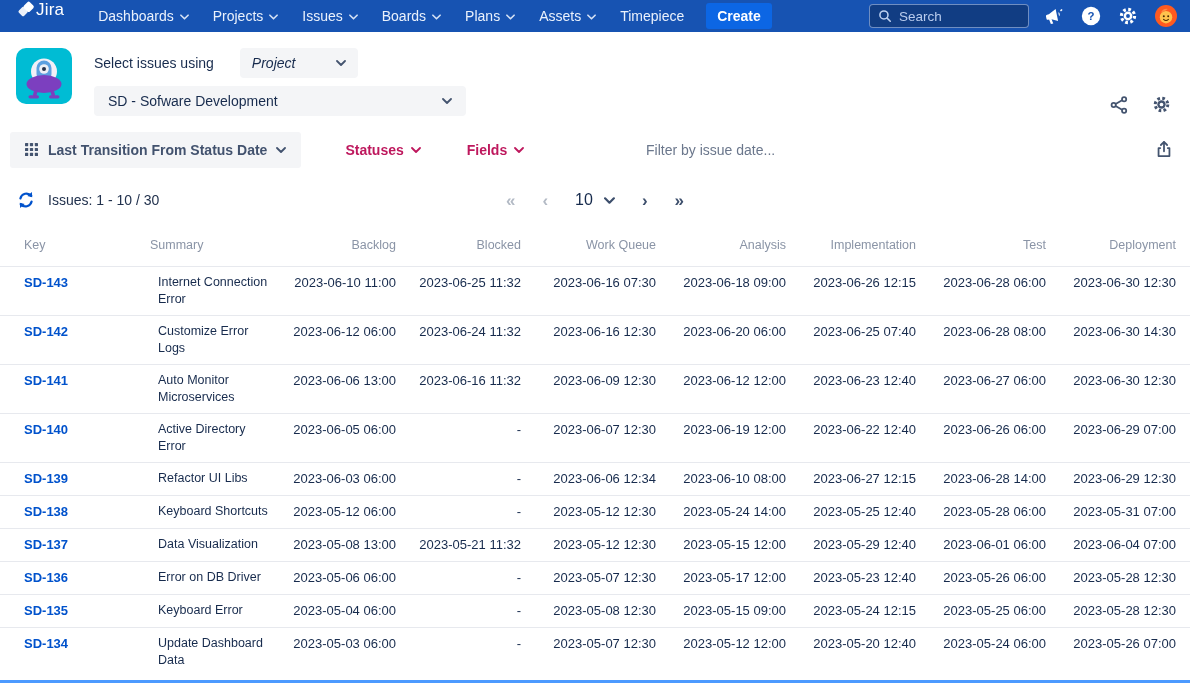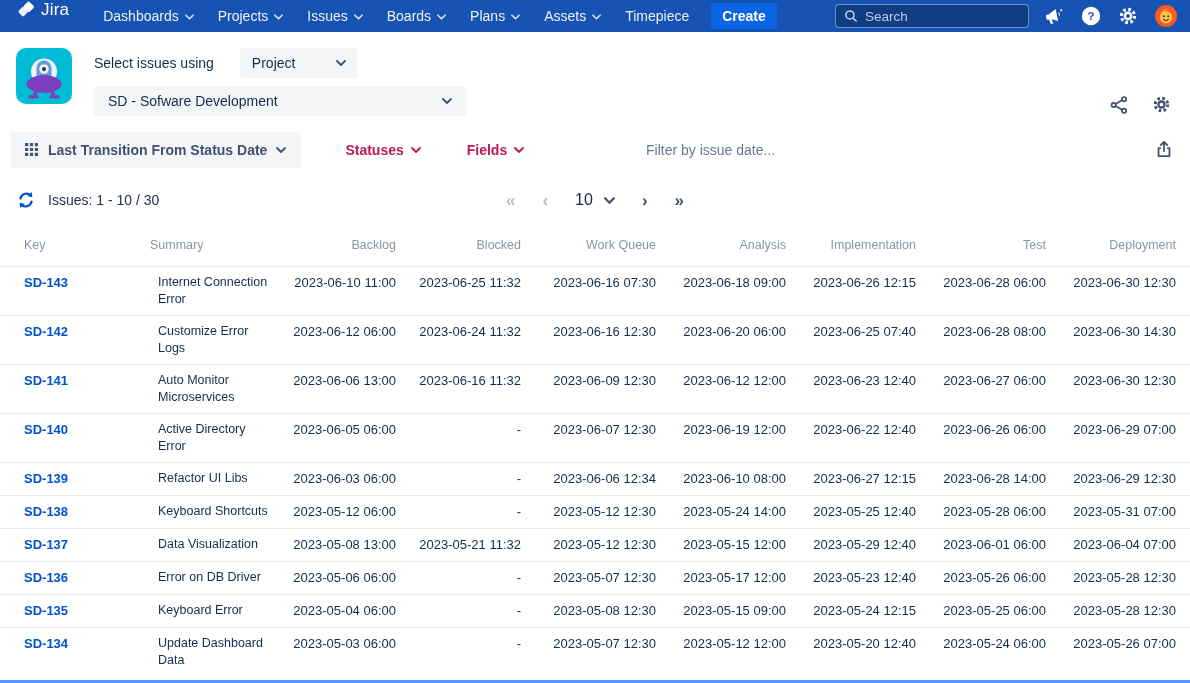--- a/index.html
+++ b/index.html
@@ -2,45 +2,45 @@
 <html><head>
 <meta charset="utf-8">
 <style>
   * { box-sizing: border-box; margin: 0; padding: 0; }
   html, body { width: 1190px; height: 683px; overflow: hidden; background: #fff;
     font-family: "Liberation Sans", sans-serif; }
 
   
   .topnav { display: flex; align-items: center; height: 32px; background: #1753B2;
     padding: 0 12px; color: #fff; position: relative; }
-  .brand { display: flex; align-items: center; gap: 5px; margin: 0 22px 12px 4px; }
+  .brand { display: flex; align-items: center; margin: 0 22px 12px 4px; }
   .brand-text { font-size: 17px; font-weight: 500; color: #fff; letter-spacing: .2px; }
   .nav-item { display: flex; align-items: center; gap: 6px; background: none; border: none;
     color: #EAF1FC; font-family: inherit; font-size: 14px; padding: 0 12px; height: 31px; cursor: pointer; }
   .nav-item .chev { margin-top: 1px; opacity: .9; }
   .create-btn { background: #0C66E4; border: none; border-radius: 3px; color: #fff;
     font-family: inherit; font-size: 14px; font-weight: 600; padding: 5px 11px; margin-left: 10px; cursor: pointer; }
-  .search-box { margin-left: auto; display: flex; align-items: center; gap: 7px; width: 194px; height: 24px;
+  .search-box { margin-left: auto; display: flex; align-items: center; gap: 7px; width: 160px; height: 24px;
     background: rgba(9,30,66,.42); border: 1px solid rgba(190,210,245,.55); border-radius: 4px; padding: 0 8px; }
   .search-box input { flex: 1; min-width: 0; background: transparent; border: none; outline: none;
     color: #E6EEFB; font-family: inherit; font-size: 13.5px; }
   .search-box input::placeholder { color: #B9CCEE; }
   .nav-iconbtn { background: none; border: none; cursor: pointer; margin-left: 15px;
     display: flex; align-items: center; padding: 0; }
 
   
   .app-header { position: relative; display: flex; gap: 22px; padding: 16px 16px 6px; }
   .app-logo { width: 56px; height: 56px; flex: 0 0 auto; }
   .selects-row1 { display: flex; align-items: center; gap: 26px; }
   .select-issues-label { font-size: 14px; color: #172B4D; }
   .dd { display: inline-flex; align-items: center; justify-content: space-between; gap: 10px;
     background: #F4F5F7; border: none; border-radius: 4px; font-family: inherit;
     font-size: 14px; color: #172B4D; padding: 7px 12px; cursor: pointer; }
   .dd .chev { color: #44546F; }
-  .dd-mode { width: 118px; }
+  .dd-mode { width: 118px; font-style: italic; }
   .dd-project { width: 372px; margin-top: 8px; margin-left: 0; padding: 7px 14px; }
   .corner-icons { position: absolute; right: 18px; top: 62px; display: flex; gap: 22px; }
   .icon-btn { background: none; border: none; cursor: pointer; display: flex; align-items: center; padding: 0; }
 
   
   .toolbar { position: relative; display: flex; align-items: center; height: 36px; margin: 10px 10px 0; }
   .pill { display: inline-flex; align-items: center; gap: 9px; background: #F4F5F7; border: none;
     border-radius: 3px; height: 36px; padding: 0 15px; font-family: inherit; font-size: 14px;
     font-weight: 600; color: #42526E; cursor: pointer; }
   .txt-dd { display: inline-flex; align-items: center; gap: 7px; background: none; border: none;

